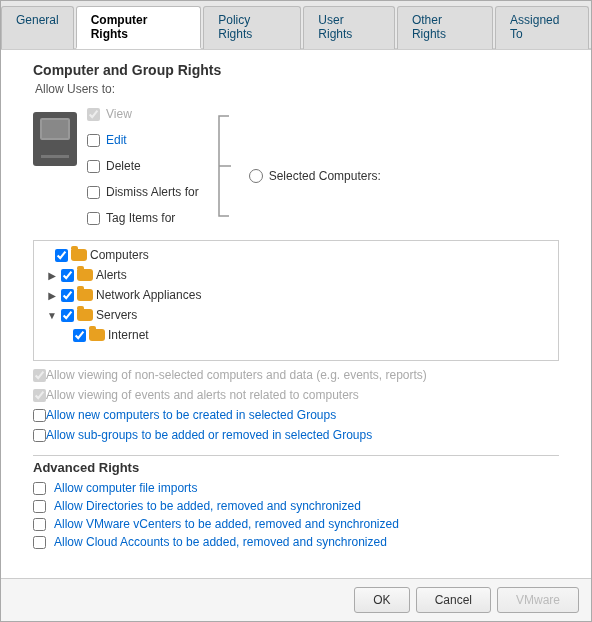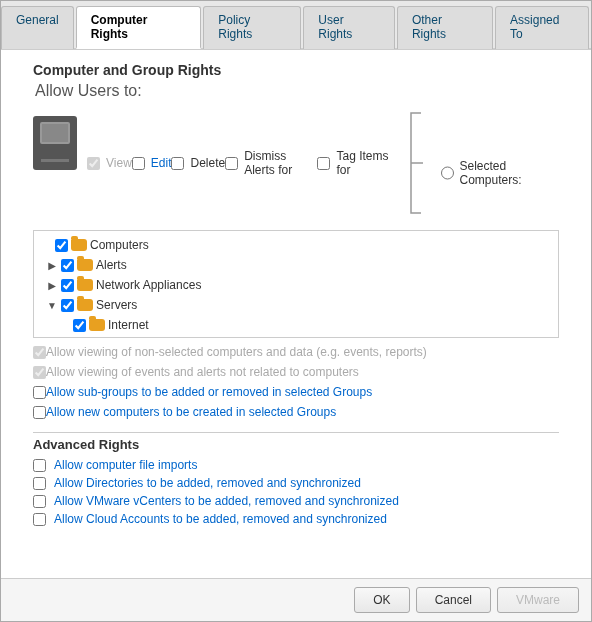--- a/index.html
+++ b/index.html
@@ -55,21 +55,21 @@
       display: flex;
       flex-direction: column;
     }
     .section-title {
       font-size: 14px;
       font-weight: bold;
       color: #333;
       margin-bottom: 4px;
     }
     .allow-label {
-      font-size: 16px;
+      font-size: 12px;
       color: #555;
       margin-bottom: 8px;
       padding-left: 2px;
     }
     
     .rights-area {
       display: flex;
       flex-direction: row;
       margin-bottom: 12px;
     }
@@ -98,22 +98,22 @@
     }
     .computer-screen {
       width: 30px;
       height: 22px;
       background: #888;
       border: 2px solid #999;
       border-radius: 2px;
     }
     .checkboxes-col {
       display: flex;
-      flex-direction: row;
-      gap: 0;
+      flex-direction: column;
+      gap: 6px;
     }
     .checkbox-row {
       display: flex;
       align-items: center;
       gap: 6px;
       min-height: 20px;
     }
     .checkbox-row input[type="checkbox"] {
       width: 13px;
       height: 13px;
@@ -160,21 +160,21 @@
       height: 14px;
       cursor: pointer;
     }
     .radio-row label {
       font-size: 12px;
       color: #333;
     }
     
     .tree-container {
       border: 1px solid #ccc;
-      height: 108px;
+      height: 121px;
       overflow-y: auto;
       overflow-x: hidden;
       position: relative;
       margin-bottom: 6px;
     }
     .tree-inner {
       padding: 4px 2px;
     }
     .tree-row {
       display: flex;
@@ -405,25 +405,25 @@
       <div class="perm-row">
         <input type="checkbox" checked="" disabled="" style="">
         <label>Allow viewing of non-selected computers and data (e.g. events, reports)</label>
       </div>
       <div class="perm-row">
         <input type="checkbox" checked="" disabled="" style="">
         <label>Allow viewing of events and alerts not related to computers</label>
       </div>
       <div class="perm-row">
         <input type="checkbox" style="">
+        <label class="link-active">Allow new computers to be created in selected Groups</label>
+      </div>
+      <div class="perm-row">
+        <input type="checkbox" style="">
         <label class="link-active">Allow sub-groups to be added or removed in selected Groups</label>
-      </div>
-      <div class="perm-row">
-        <input type="checkbox" style="">
-        <label class="link-active">Allow new computers to be created in selected Groups</label>
       </div>
     </div>
 
     <div class="adv-title">Advanced Rights</div>
     <div>
       <div class="adv-row">
         <input type="checkbox" style="">
         <label>Allow computer file imports</label>
       </div>
       <div class="adv-row">

